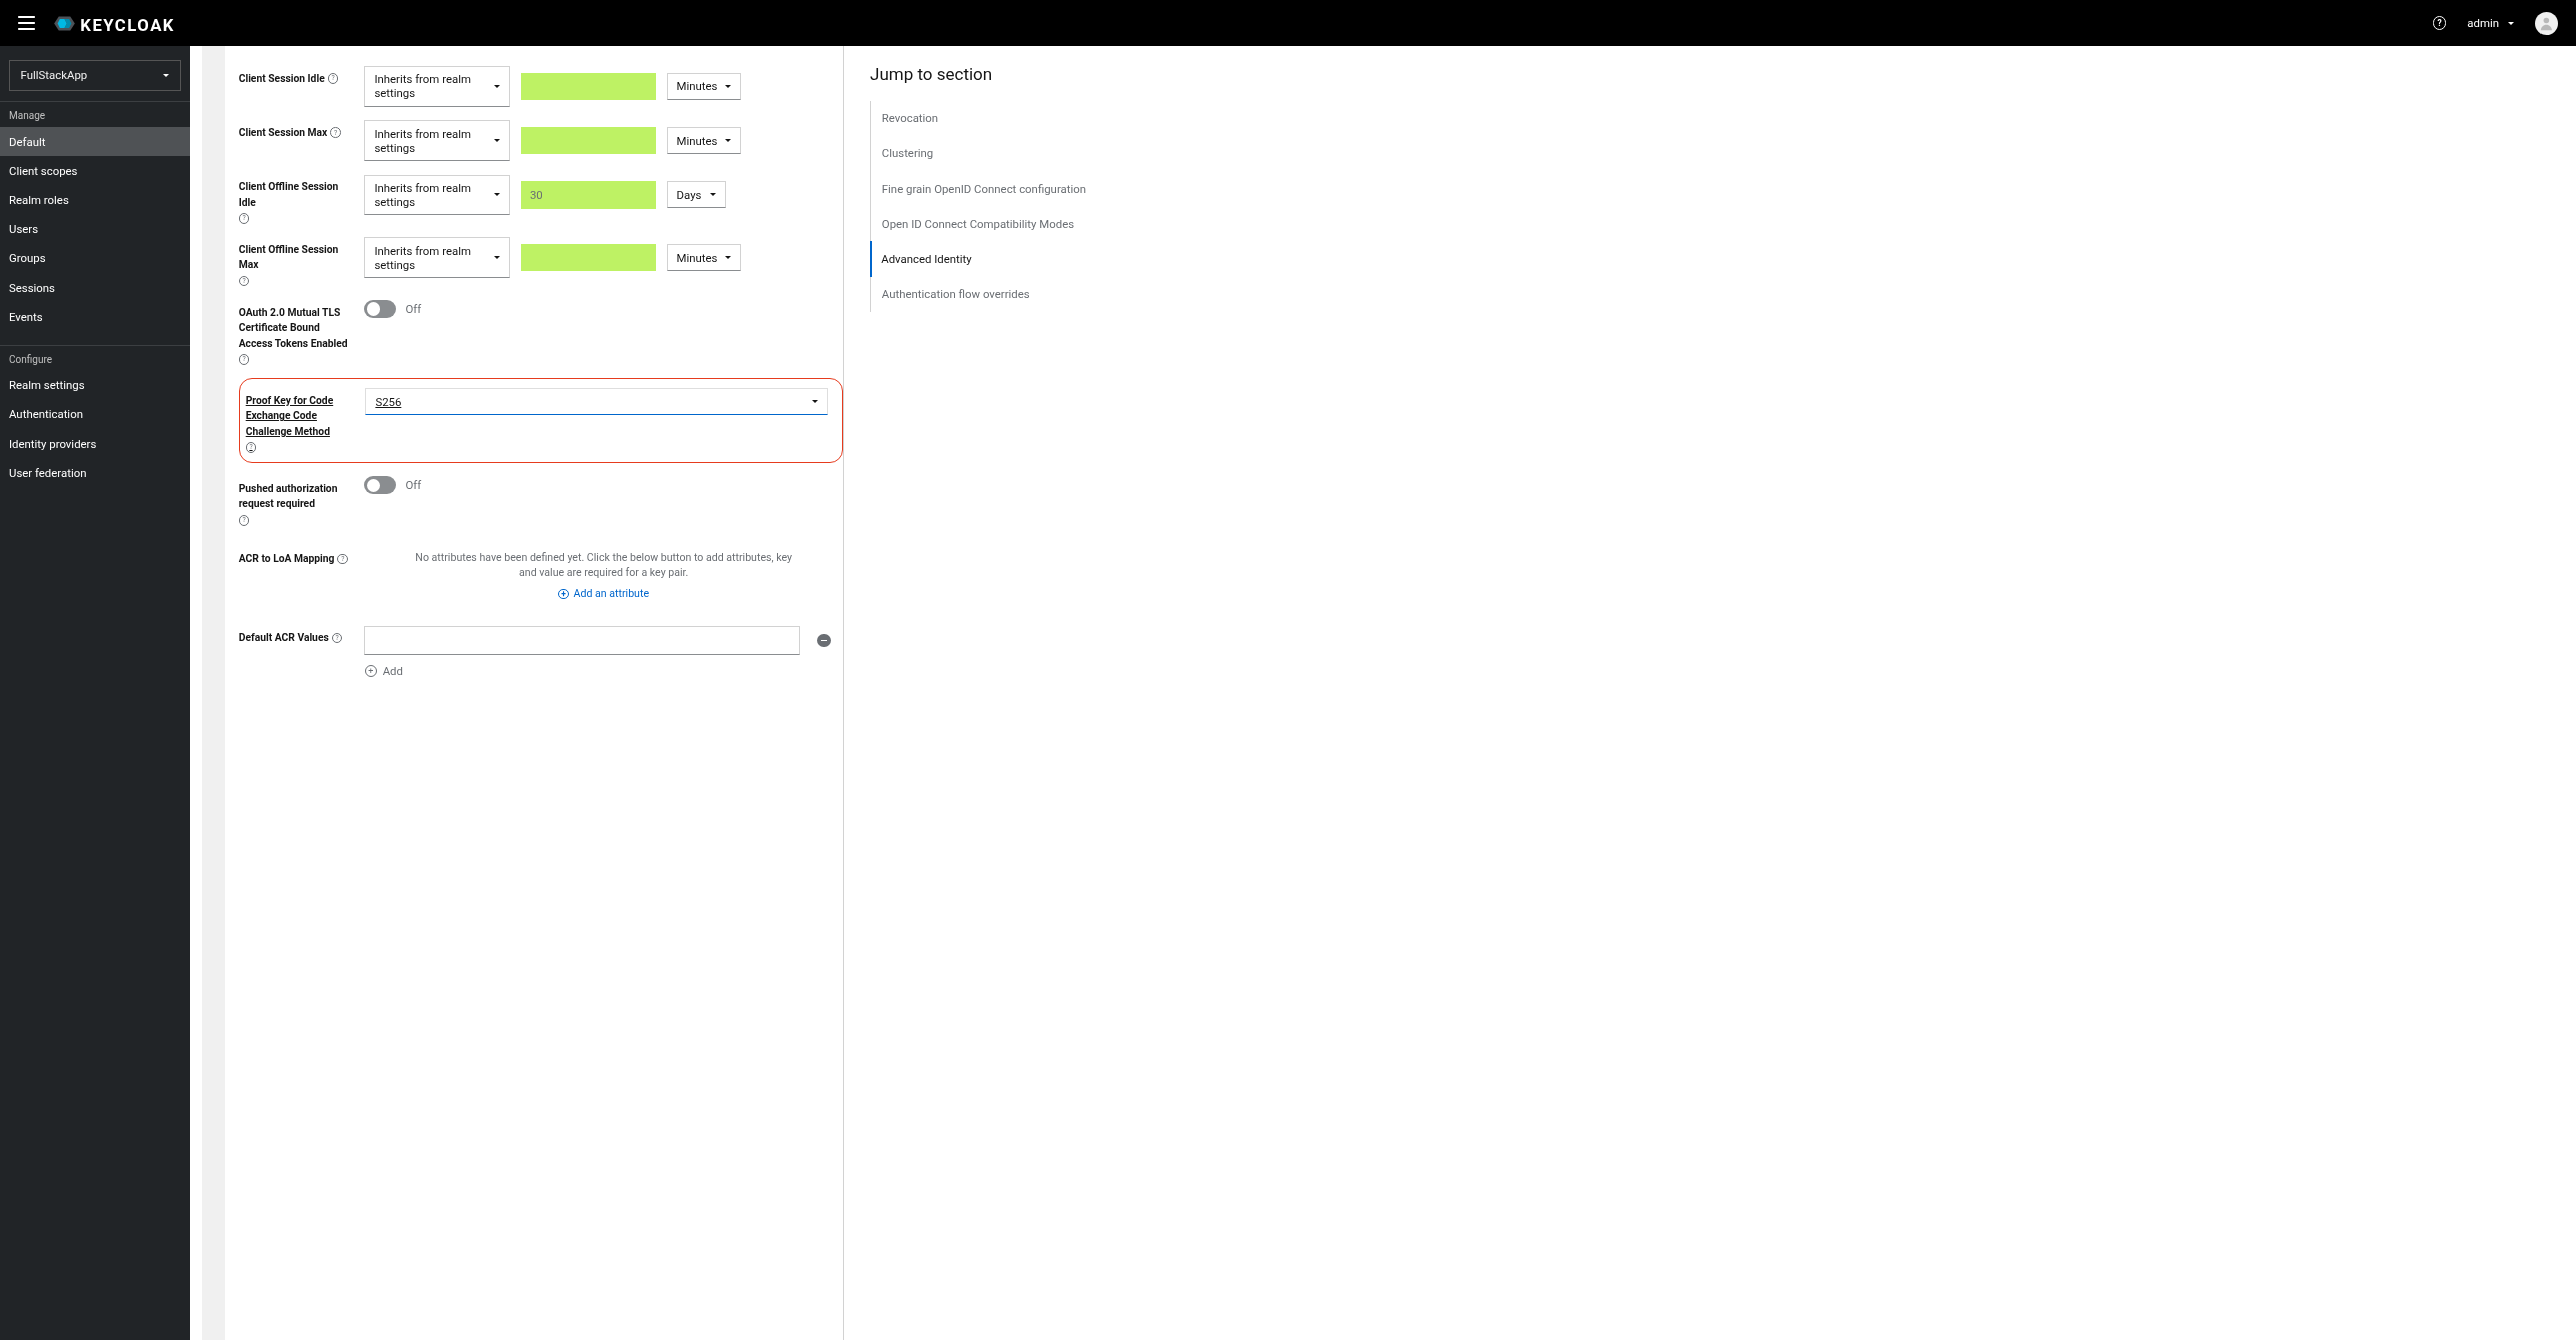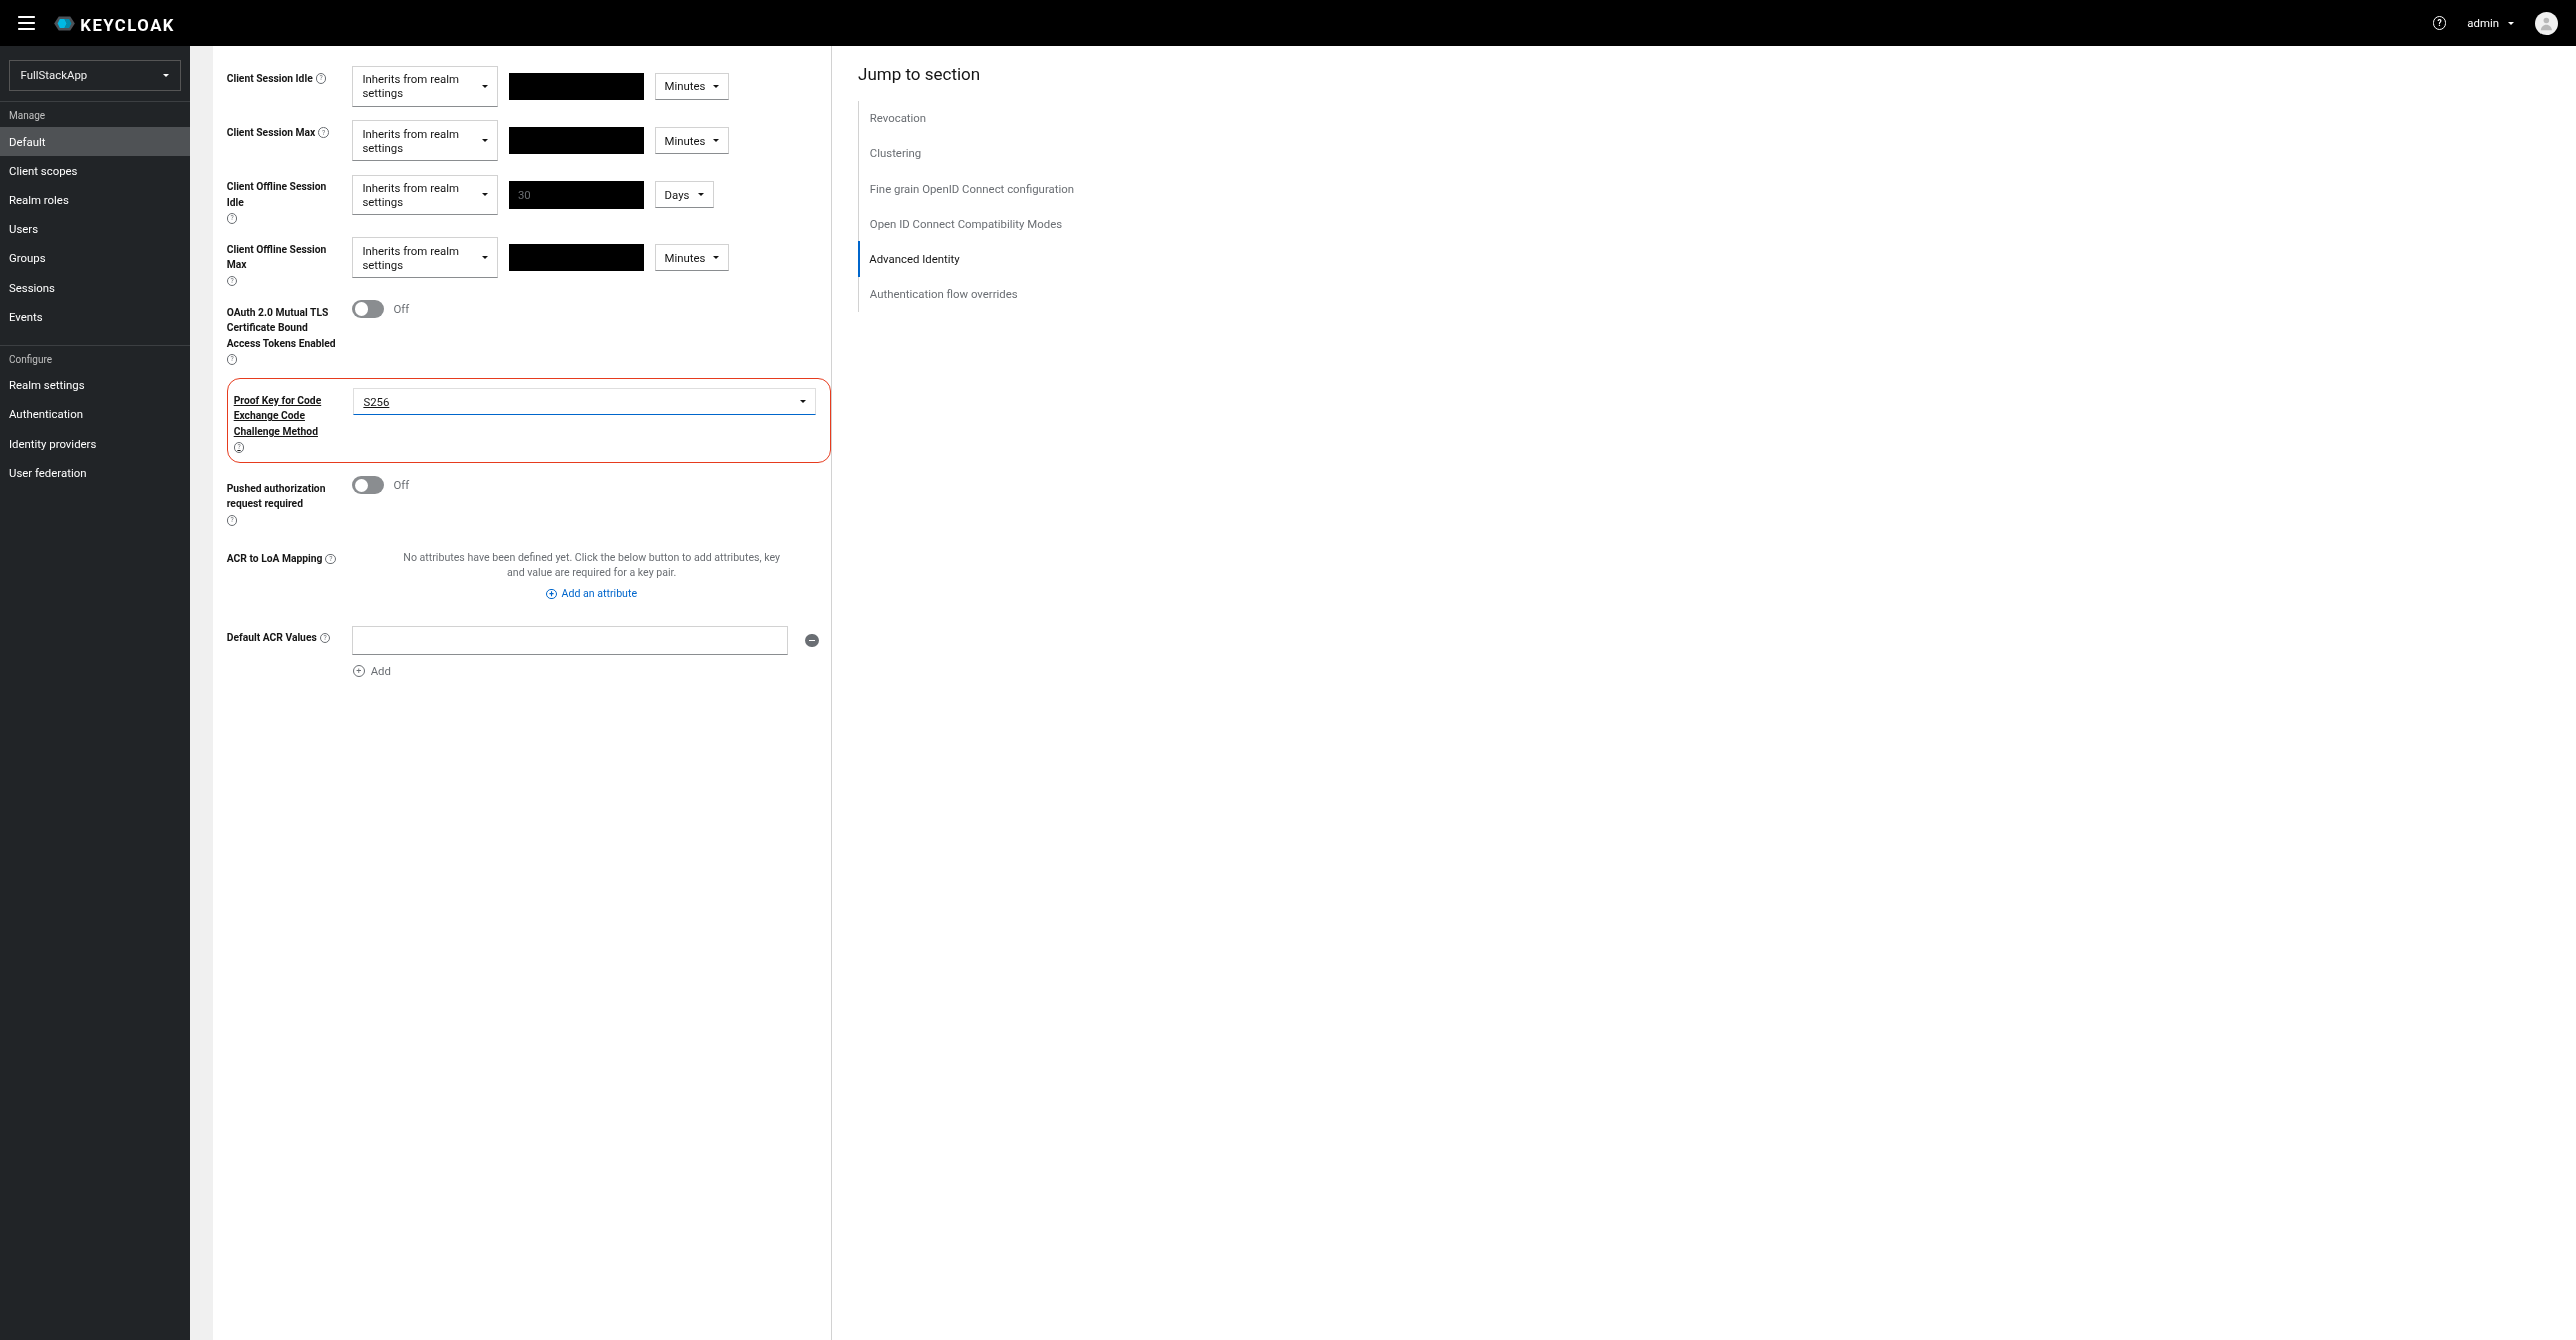--- a/index.html
+++ b/index.html
@@ -24,38 +24,38 @@
 .shell { display: flex; min-height: calc(100vh - 46px); }
 .sidebar { width: 190px; background: #212427; color: #f0f0f0; padding-top: 13.7px; }
 .realm-select { margin: 0 9px 10.6px; border: 0.8px solid #555; padding: 7.6px 10.6px; display: flex; align-items: center; justify-content: space-between; cursor: pointer; font-size: 11.4px; }
 .realm-select .caret-down { border-top-color: #fff; }
 .side-section-label { padding: 7.6px 9px 6px; font-size: 10px; color: #c0c0c0; }
 .side-divider { border-top: 0.8px solid #3c3f42; margin: 4.6px 0 0; }
 .side-link { padding: 7.6px 9px; font-size: 11.4px; cursor: pointer; color: #fff; }
 .side-link.active { background: #4f5255; }
 
 
-.content-wrap { flex: 1; display: flex; background: #fff; position: relative; }
+.content-wrap { flex: 1; display: flex; background: #fff; position: relative; padding-left: 12px; }
 .left-gutter { width: 23px; background: #f0f0f0; }
 .form-area { flex: 1; padding: 20px 0 30px 13.7px; border-right: 0.8px solid #d2d2d2; max-width: 619px; }
 .jump-panel { width: 281px; padding: 18px 0 0 26px; }
 
 
 .row { display: flex; align-items: flex-start; margin-bottom: 13.7px; gap: 13.7px; }
 .row-label { width: 112px; font-weight: 700; font-size: 10.3px; line-height: 1.5; padding-top: 4.6px; display: flex; flex-wrap: wrap; align-items: center; gap: 3px; }
 .row-label .help-i { flex-shrink: 0; }
 .help-i { display: inline-flex; width: 10.6px; height: 10.6px; border: 0.8px solid #6a6e73; border-radius: 50%; align-items: center; justify-content: center; font-size: 6.8px; color: #6a6e73; font-weight: 400; }
 .row-controls { flex: 1; display: flex; gap: 10.6px; align-items: center; }
 
 .select-box { background: #fff; border: 0.8px solid #d2d2d2; border-bottom: 0.8px solid #8a8d90; padding: 5.3px 9px; display: flex; align-items: center; justify-content: space-between; cursor: pointer; font-size: 11.4px; min-height: 27px; }
 .select-box.w-inherit { width: 146px; }
 .select-box.w-unit { width: 74px; }
 .select-box.w-full { flex: 1; }
 .select-box .caret-down { border-top-color: #151515; }
-.num-input { width: 135px; background: #000000; border: none; padding: 6.8px 9px; font-size: 11.4px; min-height: 27px; color: #6a6e73; }
+.num-input { width: 135px; background: #bef264; border: none; padding: 6.8px 9px; font-size: 11.4px; min-height: 27px; color: #6a6e73; }
 
 
 .switch-wrap { display: flex; align-items: center; gap: 9px; }
 .switch { width: 32px; height: 18px; background: #8a8d90; border-radius: 9px; position: relative; cursor: pointer; }
 .switch .knob { width: 13.7px; height: 13.7px; background: #fff; border-radius: 50%; position: absolute; top: 2.3px; left: 2.3px; }
 .switch-label { color: #6a6e73; font-size: 11.4px; }
 
 
 .highlight { border: 1.9px solid #e63b1e; border-radius: 13px; padding: 9px 13.7px 9px 6px; margin: 6px 0 13.7px; text-decoration: underline; }
 .highlight .row { margin-bottom: 0; }

